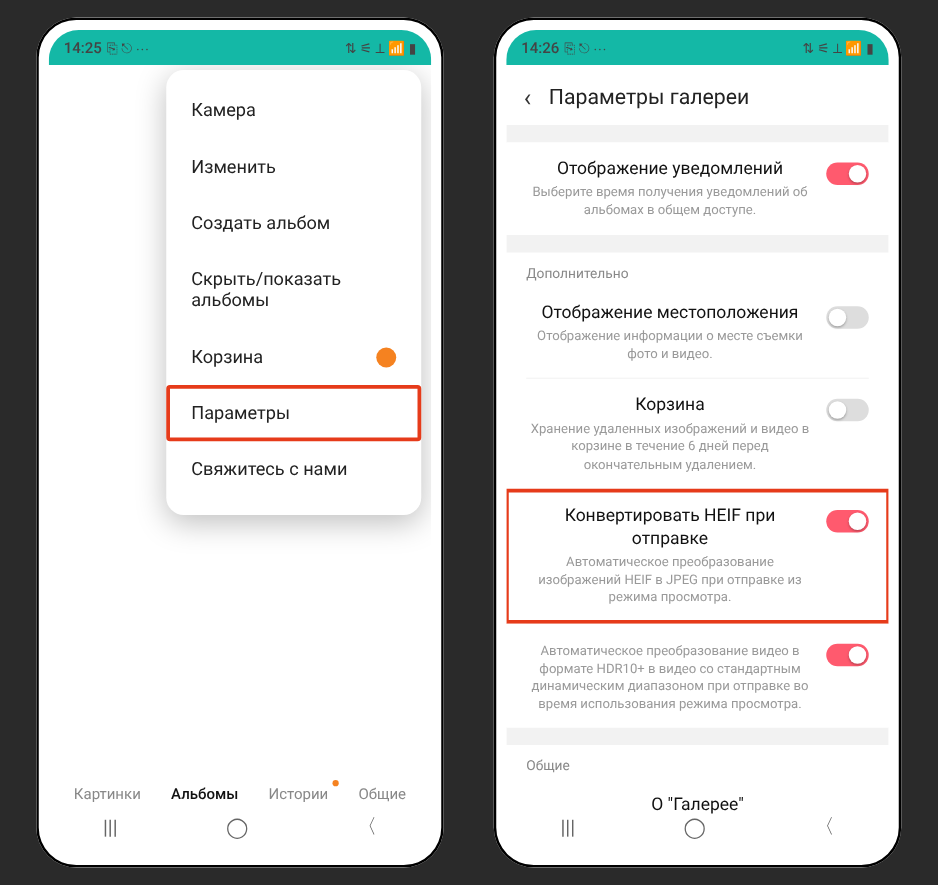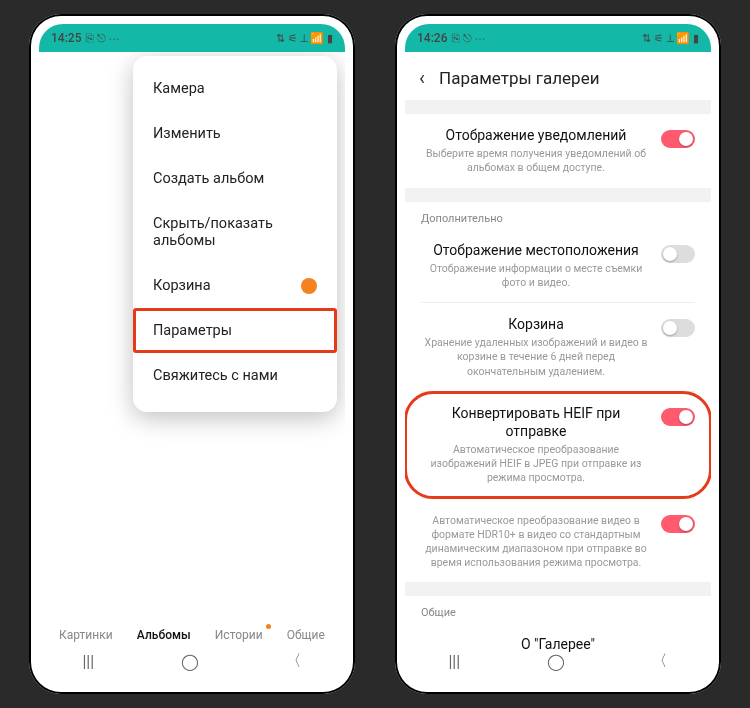--- a/index.html
+++ b/index.html
@@ -148,21 +148,20 @@
   .toggle::after{
     content:""; position:absolute; width:14px; height:14px; border-radius:50%;
     background:#fff; top:2px; left:2px;
     box-shadow:0 1px 2px rgba(0,0,0,0.3);
   }
   .toggle.on { background:#ff5a6e; }
   .toggle.on::after{ left:auto; right:2px; }
   .setting.highlighted {
     outline: 3px solid #e63b1a;
     outline-offset: -2px;
-    border-radius: 28px;
   }
   .sep { height:1px; background:#eee; margin:0 16px; }
   .back-arrow { font-size:20px; color:#333; }
 </style>
 </head>
 <body>
 
 <div class="phone">
   <div class="camera-hole"></div>
   <div class="screen">

